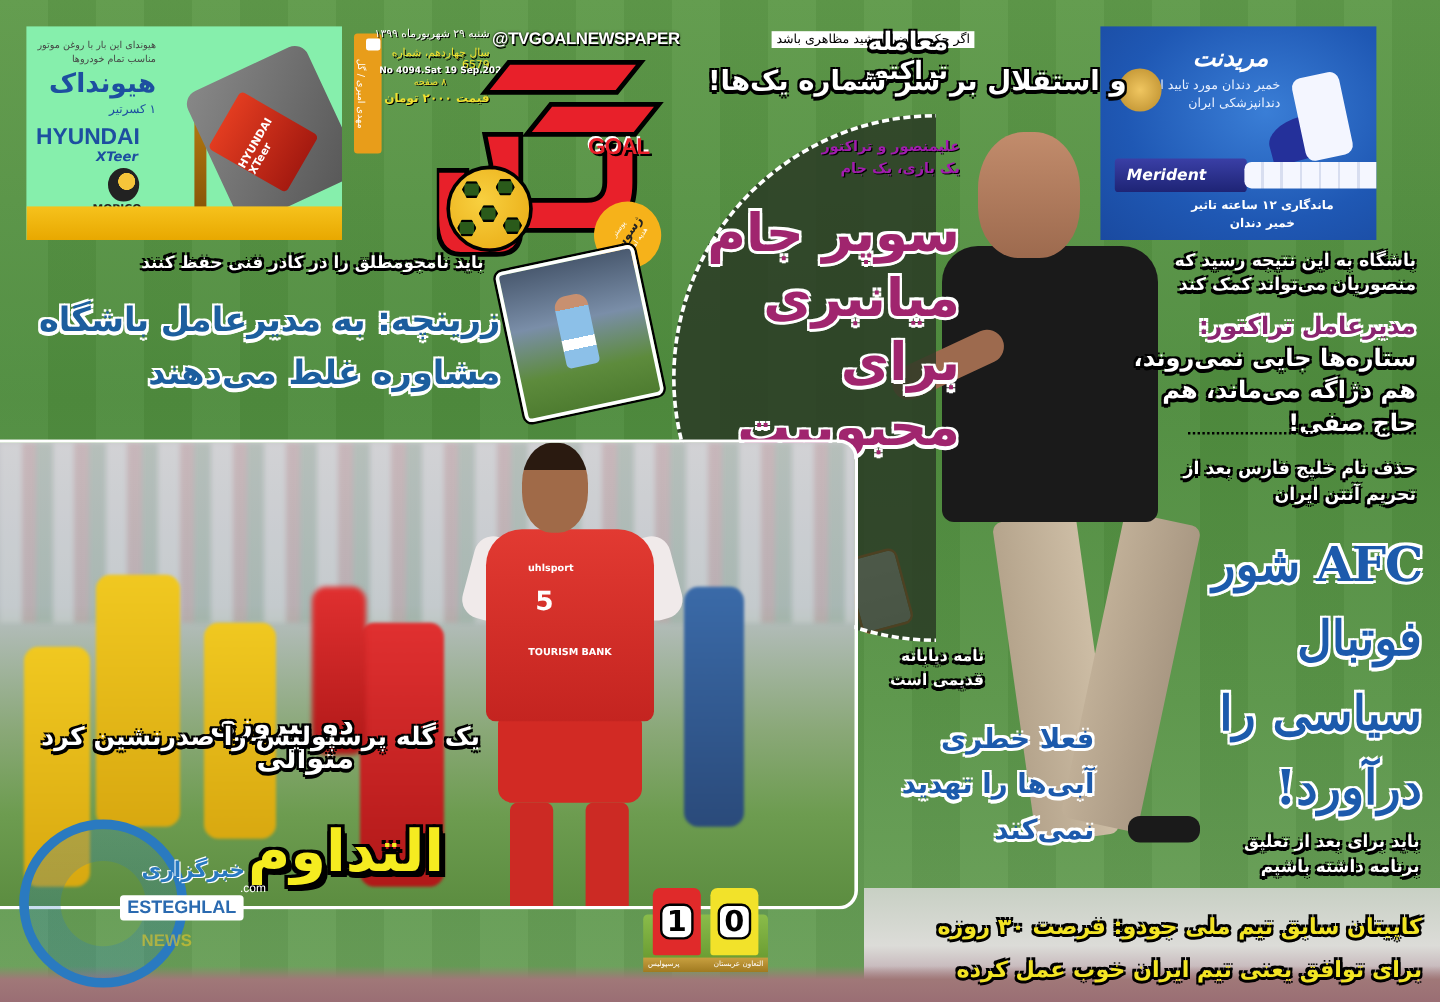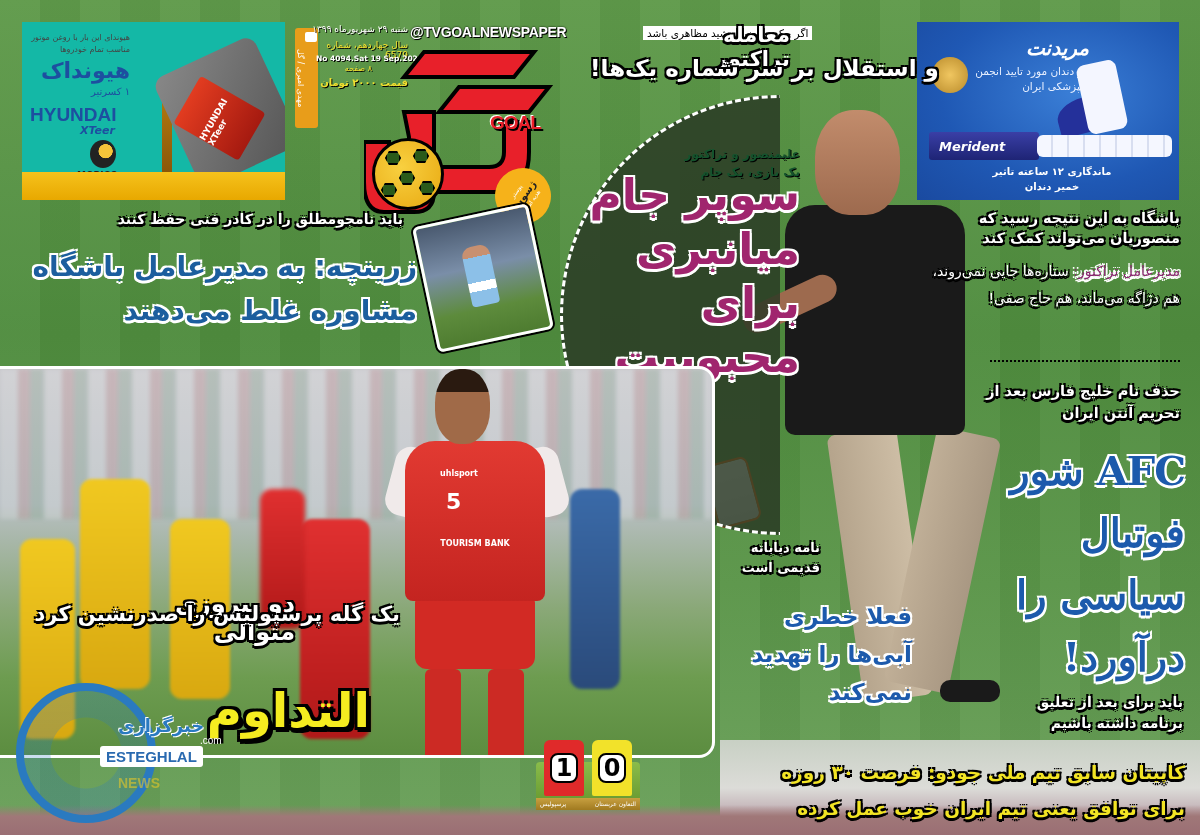--- a/index.html
+++ b/index.html
@@ -10,37 +10,37 @@
     background:
       repeating-linear-gradient(90deg, rgba(255,255,255,0.03) 0 40px, rgba(0,0,0,0.03) 40px 80px),
       linear-gradient(180deg, #5f9a4a 0%, #4f8c3e 40%, #5a9548 70%, #6aa05a 100%);
   }
   .abs { position: absolute; }
   .rtl { direction: rtl; text-align: right; }
   .outline-white { color: #fff; text-shadow: -2px -2px 0 #000, 2px -2px 0 #000, -2px 2px 0 #000, 2px 2px 0 #000, 0 3px 0 #000; }
   .outline-dark { text-shadow: -2px -2px 0 #fff, 2px -2px 0 #fff, -2px 2px 0 #fff, 2px 2px 0 #fff, 0 3px 0 #fff; }
 
   
-  .ad-hyundai { left: 22px; top: 22px; width: 263px; height: 178px; background: #14b8a6; overflow: hidden; }
+  .ad-hyundai { left: 22px; top: 22px; width: 263px; height: 178px; background: #86efac; overflow: hidden; }
   .ad-hyundai .oil-base { position: absolute; left: 0; right: 0; bottom: 0; height: 28px; background: linear-gradient(180deg, #f6c21c, #e8a800); }
   .ad-hyundai .stream { position: absolute; left: 140px; top: 70px; width: 10px; height: 110px; background: linear-gradient(180deg, #b57a10, #7a4a05); border-radius: 5px; }
   .ad-hyundai .can { position: absolute; left: 150px; top: 30px; width: 110px; height: 120px; background: linear-gradient(135deg, #888, #555); border-radius: 12px; transform: rotate(-25deg); }
   .ad-hyundai .can-label { position: absolute; left: 18px; top: 25px; width: 55px; height: 75px; background: linear-gradient(180deg, #e23c20, #a51a10); border-radius: 4px; color: #fff; font-size: 9px; font-weight: bold; display:flex; align-items:center; justify-content:center; transform: rotate(-35deg); }
   .ad-hyundai .txt-small { position: absolute; left: 8px; top: 10px; width: 100px; font-size: 8px; color: #444; line-height: 12px; }
   .ad-hyundai .brand-fa { position: absolute; left: 8px; top: 36px; width: 100px; font-size: 22px; font-weight: bold; color: #1d4fa0; }
   .ad-hyundai .brand-fa-sub { position: absolute; left: 8px; top: 64px; width: 100px; font-size: 10px; color: #1d4fa0; }
   .ad-hyundai .brand-en { position: absolute; left: 8px; top: 82px; font-size: 19px; font-weight: bold; color: #1d4fa0; font-family: "Liberation Sans", sans-serif; text-align: center; }
   .ad-hyundai .brand-en2 { position: absolute; left: 58px; top: 102px; font-size: 11px; font-style: italic; font-weight: bold; color: #1d4fa0; }
   .ad-hyundai .mopico { position: absolute; left: 55px; top: 148px; font-size: 9px; font-weight: bold; color: #222; }
   .ad-hyundai .mopico-logo { position: absolute; left: 68px; top: 118px; width: 26px; height: 28px; border-radius: 50%; background: radial-gradient(circle at 60% 40%, #f5c43a 30%, #222 32%); }
 
   .side-tag { background: #e89d1a; color: #fff; font-size: 8px; writing-mode: vertical-rl; padding: 4px 1px; border-radius: 3px; text-align: center; }
   .side-tag .cam { display:block; width: 12px; height: 10px; background: #fff; border-radius: 2px; margin-bottom: 4px; }
 
-  .ad-merident { left: 917px; top: 22px; width: 262px; height: 178px; background: radial-gradient(ellipse at 60% 40%, #3a7ed6 0%, #1f58b4 60%, #1a4aa0 100%); overflow: hidden; }
+  .ad-merident { left: 917px; top: 22px; width: 230px; height: 178px; background: radial-gradient(ellipse at 60% 40%, #3a7ed6 0%, #1f58b4 60%, #1a4aa0 100%); overflow: hidden; }
   .ad-merident .logo { position: absolute; right: 90px; top: 14px; color: #fff; font-size: 20px; font-weight: bold; font-style: italic; }
   .ad-merident .tag1 { position: absolute; right: 80px; top: 42px; color: #e8f0ff; font-size: 10.5px; line-height: 15px; text-align: right; direction: rtl; }
   .ad-merident .medal { position: absolute; left: 15px; top: 35px; width: 36px; height: 36px; border-radius: 50%; background: radial-gradient(circle, #f0c660, #b88a2a); }
   .ad-merident .tube { position: absolute; left: 12px; top: 110px; width: 110px; height: 28px; background: linear-gradient(180deg, #3a3fa6, #1e2475); border-radius: 3px; color: #fff; font-size: 13px; font-weight: bold; font-style: italic; display:flex; align-items:center; padding-left: 10px; }
   .ad-merident .teeth { position: absolute; left: 120px; top: 113px; width: 135px; height: 22px; background: repeating-linear-gradient(90deg, #f5f7ff 0 14px, #d8def0 14px 16px); border-radius: 6px; }
   .ad-merident .mascot { position: absolute; left: 165px; top: 40px; width: 40px; height: 70px; background: #f4f6ff; border-radius: 8px; transform: rotate(-12deg); }
   .ad-merident .cape { position: absolute; left: 140px; top: 75px; width: 60px; height: 35px; background: #24309a; border-radius: 50% 10% 50% 10%; transform: rotate(-15deg); }
   .ad-merident .tag2 { position: absolute; left: 75px; top: 142px; width: 120px; text-align: center; direction: rtl; color: #fff; font-size: 10px; font-weight: bold; line-height: 15px; }
 
   
@@ -60,28 +60,28 @@
   .supplement .s2 { font-size: 6px; color: #fff; }
   .card-photo { left: 424px; top: 214px; width: 118px; height: 128px; background: linear-gradient(180deg, #4a5a70 0%, #7a8ea8 40%, #5d8b3c 75%, #4e7c30 100%); border: 3px solid #fff; border-radius: 6px; transform: rotate(-12deg); box-shadow: 0 0 0 2px #000; overflow: hidden; }
   .card-photo .player { position:absolute; left: 40px; top: 28px; width: 28px; height: 60px; background: linear-gradient(180deg, #c89070 0 18%, #8cc0e8 18% 60%, #fff 60% 75%, #8cc0e8 75%); border-radius: 10px 10px 4px 4px; }
 
   
   .tractor-kicker { left: 643px; top: 26px; background: #fff; color: #000; font-size: 10.5px; padding: 1px 4px; direction: rtl; }
   .tractor-h1 { right: 410px; top: 23px; font-size: 21px; font-weight: bold; direction: rtl; }
   .tractor-h2 { left: 590px; top: 55px; font-size: 23px; font-weight: bold; direction: rtl; }
 
   .supercup-circle { left: 560px; top: 95px; width: 440px; height: 440px; border-radius: 50%; background: rgba(40,55,35,0.82); border: 3px dashed #fff; }
-  .sc-kicker { left: 620px; top: 113px; width: 180px; font-size: 12px; font-weight: bold; line-height: 18px; direction: rtl; text-align: right; color: #14532d; text-shadow: 1px 1px 0 #000; margin-top: 32px; }
+  .sc-kicker { left: 620px; top: 113px; width: 180px; font-size: 12px; font-weight: bold; line-height: 18px; direction: rtl; text-align: right; color: #a21caf; text-shadow: 1px 1px 0 #000; }
   .sc-h { left: 585px; top: 168px; width: 215px; font-size: 44px; font-weight: bold; line-height: 54px; color: #a0256e; direction: rtl; text-align: right; text-shadow: -2px -2px 0 #fff, 2px -2px 0 #fff, -2px 2px 0 #fff, 2px 2px 0 #fff, 0 3px 0 #fff; letter-spacing: -1px; }
 
   .hd-sub-left { left: 28px; top: 211px; width: 375px; font-size: 14px; font-weight: bold; direction: rtl; text-align: right; }
   .hd-zarincheh { left: 22px; top: 245px; width: 395px; font-size: 28px; font-weight: bold; line-height: 44px; color: #1c5e9e; direction: rtl; text-align: right; letter-spacing: -1px; }
 
   .right-col-1 { left: 930px; top: 208px; width: 250px; direction: rtl; text-align: right; font-size: 14.5px; font-weight: bold; line-height: 20px; }
-  .right-col-2 { left: 930px; top: 258px; width: 250px; direction: rtl; text-align: right; font-size: 14px; font-weight: normal; line-height: 27px; color: #fff; }
+  .right-col-2 { left: 930px; top: 258px; width: 250px; direction: rtl; text-align: right; font-size: 20px; font-weight: bold; line-height: 27px; color: #fff; }
   .right-col-2 .hl { color: #8a2570; }
   .dot-sep { left: 990px; top: 360px; width: 190px; border-top: 2px dotted #000; }
   .right-col-3 { left: 960px; top: 380px; width: 220px; direction: rtl; text-align: right; font-size: 14.5px; font-weight: bold; line-height: 22px; }
   .afc-h { left: 960px; top: 440px; width: 225px; direction: rtl; text-align: right; font-size: 40px; font-weight: bold; line-height: 62px; color: #1c5aac; font-family: "DejaVu Serif", serif; letter-spacing: -1px; }
 
   .dib-kicker { left: 730px; top: 538px; width: 90px; direction: rtl; text-align: right; font-size: 13px; font-weight: bold; line-height: 20px; }
   .dib-h { left: 722px; top: 597px; width: 190px; direction: rtl; text-align: right; font-size: 23px; font-weight: bold; line-height: 38px; color: #1c5aac; }
 
   .judo-kicker { left: 1005px; top: 692px; width: 178px; direction: rtl; text-align: right; font-size: 14px; font-weight: bold; line-height: 21px; }
   .judo-h { left: 735px; top: 755px; width: 450px; direction: rtl; text-align: right; font-size: 18.5px; font-weight: bold; line-height: 36px; color: #f2e424; text-shadow: -2px -2px 0 #000, 2px -2px 0 #000, -2px 2px 0 #000, 2px 2px 0 #000, 0 3px 0 #000; }

